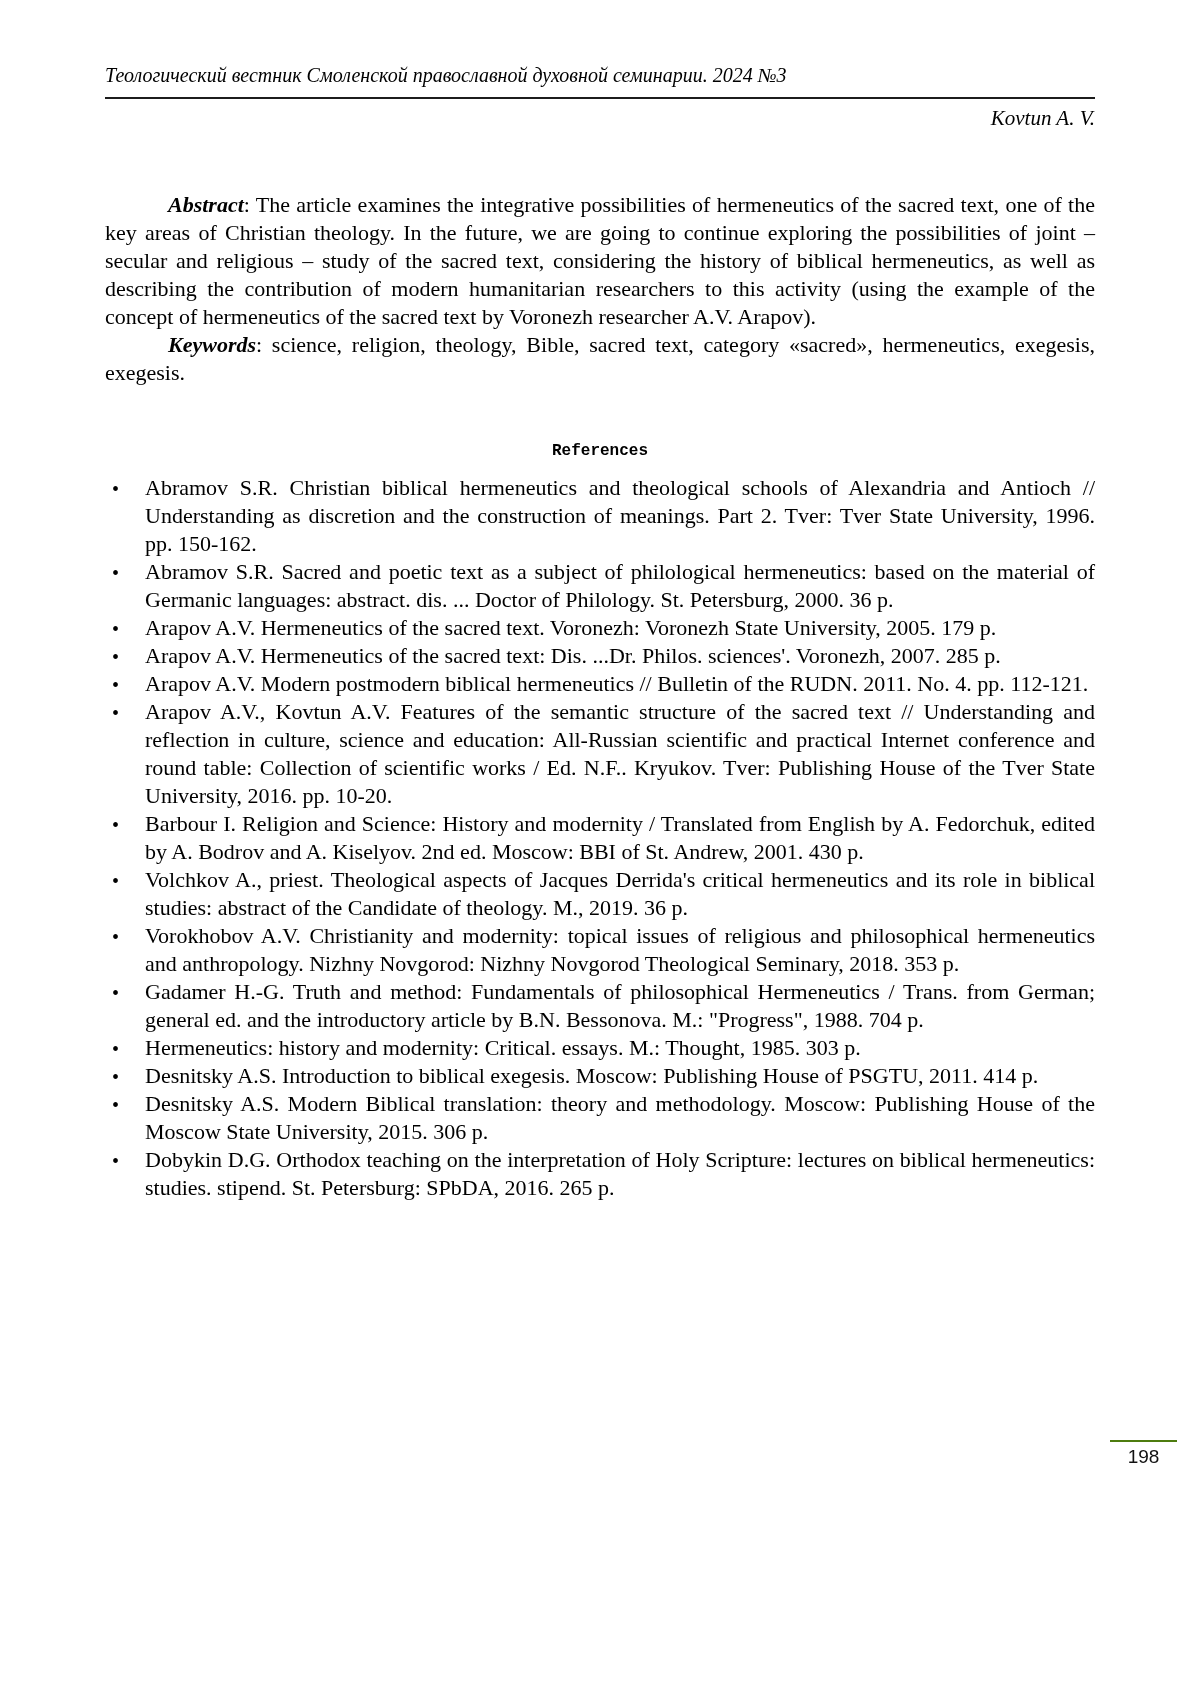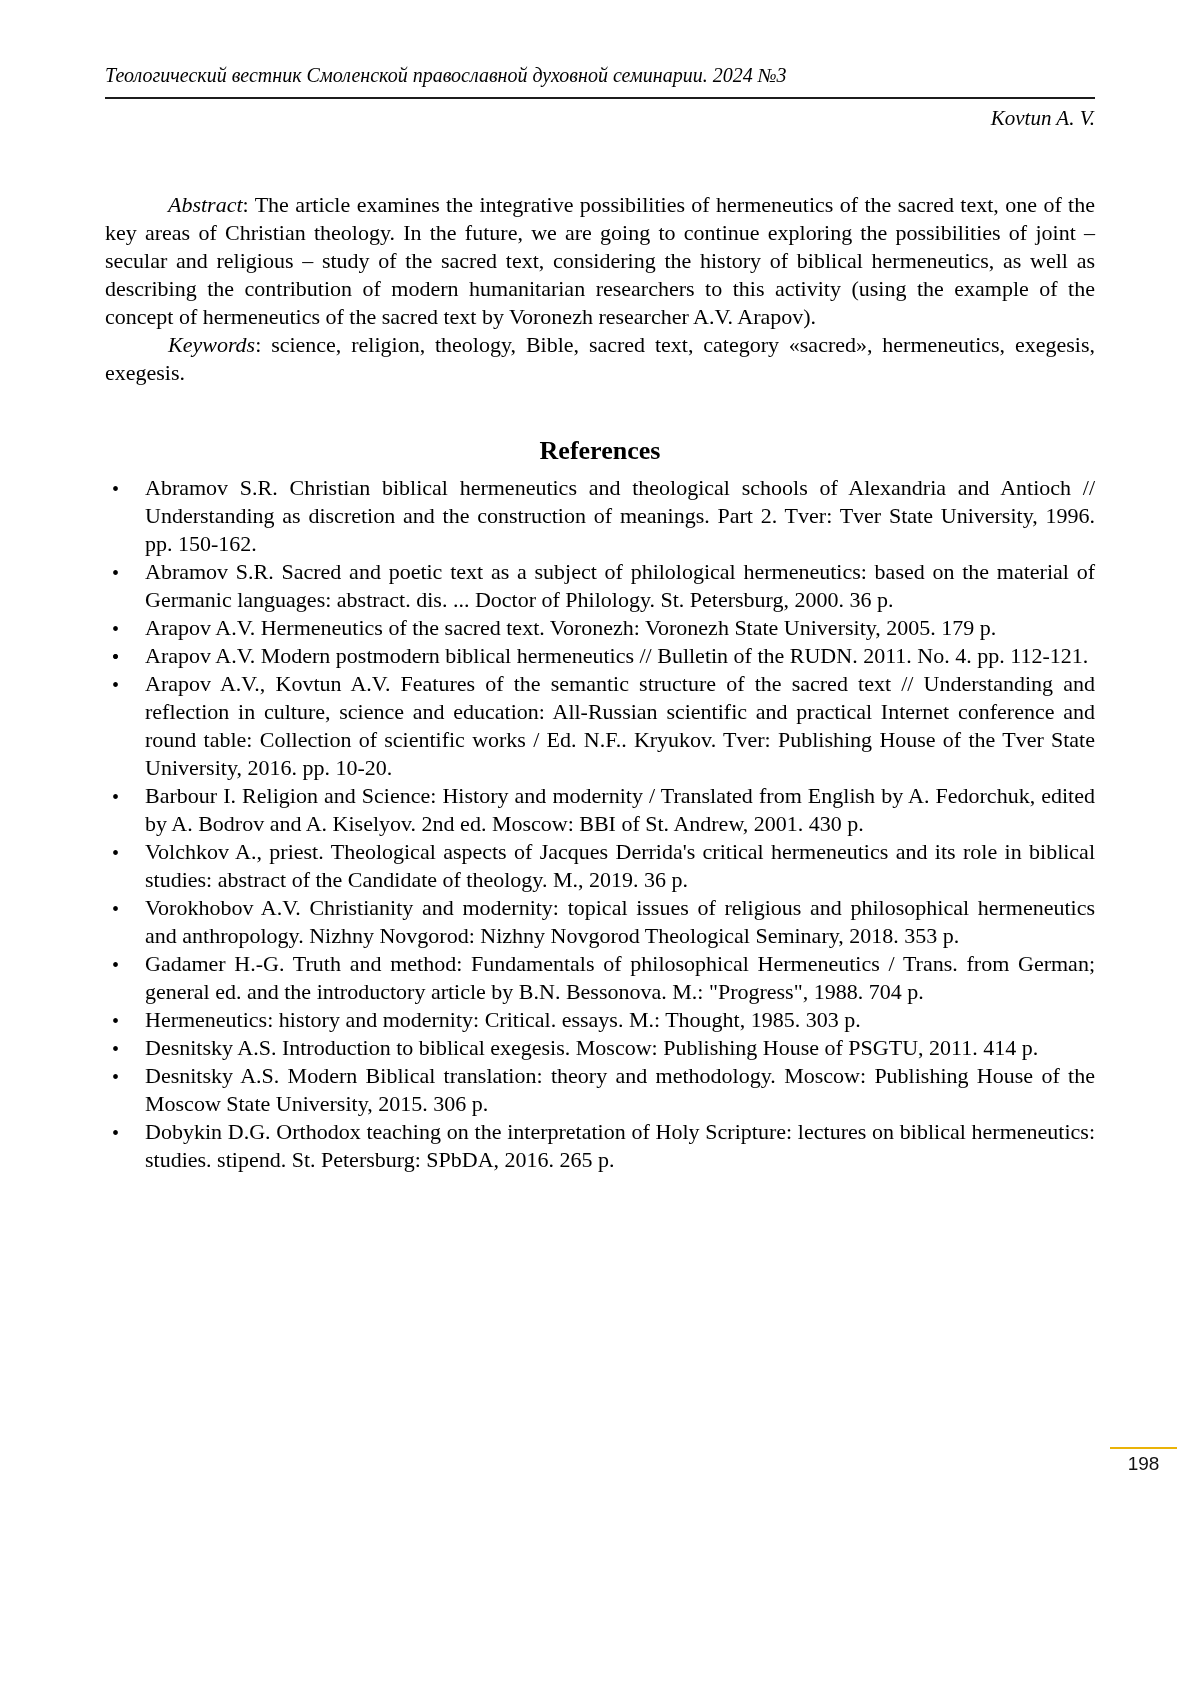--- a/index.html
+++ b/index.html
@@ -44,29 +44,30 @@
     margin: 0;
     font-size: 22px;
     line-height: 28px;
     text-align: justify;
     text-indent: 63px;
   }
   .abstract-para {
     margin-top: 60px;
   }
   .inline-label {
-    font-weight: normal;
+    font-weight: bold;
     font-style: italic;
   }
   .references-heading {
     margin: 50px 0 0 0;
     text-align: center;
-    font-size: 26px;
+    font-size: 16px;
     line-height: 28px;
     font-weight: bold;
+    font-family: Liberation Mono, monospace;
   }
   ul.references {
     list-style: none;
     margin: 9px 0 0 0;
     padding: 0;
   }
   ul.references li {
     position: relative;
     padding-left: 40px;
     font-size: 22px;
@@ -75,23 +76,23 @@
   }
   ul.references li .bullet {
     position: absolute;
     left: 7px;
     top: 1px;
     font-size: 20px;
   }
   .footer {
     position: absolute;
     right: 23px;
-    bottom: 38px;
+    bottom: 45px;
     width: 67px;
-    border-top: 2px solid #eab308;
+    border-top: 2px solid #4d7c0f;
     padding-top: 3px;
     text-align: center;
     font-family: "Liberation Sans", sans-serif;
     font-size: 19px;
     line-height: 24px;
     color: #111111;
   }
 </style>
 </head>
 <body>
@@ -106,21 +107,21 @@
   <p class="para abstract-para"><span class="inline-label">Abstract</span><span>: The article examines the integrative possibilities of hermeneutics of the sacred text, one of the key areas of Christian theology. In the future, we are going to continue exploring the possibilities of joint – secular and religious – study of the sacred text, considering the history of biblical hermeneutics, as well as describing the contribution of modern humanitarian researchers to this activity (using the example of the concept of hermeneutics of the sacred text by Voronezh researcher A.V. Arapov).</span></p>
 
   <p class="para"><span class="inline-label">Keywords</span><span>: science, religion, theology, Bible, sacred text, category «sacred», hermeneutics, exegesis, exegesis.</span></p>
 
   <h2 class="references-heading">References</h2>
 
   <ul class="references">
     <li><span class="bullet">•</span><span>Abramov S.R. Christian biblical hermeneutics and theological schools of Alexandria and Antioch // Understanding as discretion and the construction of meanings. Part 2. Tver: Tver State University, 1996. pp. 150-162.</span></li>
     <li><span class="bullet">•</span><span>Abramov S.R. Sacred and poetic text as a subject of philological hermeneutics: based on the material of Germanic languages: abstract. dis. ... Doctor of Philology. St. Petersburg, 2000. 36 p.</span></li>
     <li><span class="bullet">•</span><span>Arapov A.V. Hermeneutics of the sacred text. Voronezh: Voronezh State University, 2005. 179 p.</span></li>
-    <li><span class="bullet">•</span></li>
+    <li><span class="bullet">•</span><span>Arapov A.V. Hermeneutics of the sacred text: Dis. ...Dr. Philos. sciences'. Voronezh, 2007. 285 p.</span></li>
     <li><span class="bullet">•</span><span>Arapov A.V. Modern postmodern biblical hermeneutics // Bulletin of the RUDN. 2011. No. 4. pp. 112-121.</span></li>
     <li><span class="bullet">•</span><span>Arapov A.V., Kovtun A.V. Features of the semantic structure of the sacred text // Understanding and reflection in culture, science and education: All-Russian scientific and practical Internet conference and round table: Collection of scientific works / Ed. N.F.. Kryukov. Tver: Publishing House of the Tver State University, 2016. pp. 10-20.</span></li>
     <li><span class="bullet">•</span><span>Barbour I. Religion and Science: History and modernity / Translated from English by A. Fedorchuk, edited by A. Bodrov and A. Kiselyov. 2nd ed. Moscow: BBI of St. Andrew, 2001. 430 p.</span></li>
     <li><span class="bullet">•</span><span>Volchkov A., priest. Theological aspects of Jacques Derrida's critical hermeneutics and its role in biblical studies: abstract of the Candidate of theology. M., 2019. 36 p.</span></li>
     <li><span class="bullet">•</span><span>Vorokhobov A.V. Christianity and modernity: topical issues of religious and philosophical hermeneutics and anthropology. Nizhny Novgorod: Nizhny Novgorod Theological Seminary, 2018. 353 p.</span></li>
     <li><span class="bullet">•</span><span>Gadamer H.-G. Truth and method: Fundamentals of philosophical Hermeneutics / Trans. from German; general ed. and the introductory article by B.N. Bessonova. M.: "Progress", 1988. 704 p.</span></li>
     <li><span class="bullet">•</span><span>Hermeneutics: history and modernity: Critical. essays. M.: Thought, 1985. 303 p.</span></li>
     <li><span class="bullet">•</span><span>Desnitsky A.S. Introduction to biblical exegesis. Moscow: Publishing House of PSGTU, 2011. 414 p.</span></li>
     <li><span class="bullet">•</span><span>Desnitsky A.S. Modern Biblical translation: theory and methodology. Moscow: Publishing House of the Moscow State University, 2015. 306 p.</span></li>
     <li><span class="bullet">•</span><span>Dobykin D.G. Orthodox teaching on the interpretation of Holy Scripture: lectures on biblical hermeneutics: studies. stipend. St. Petersburg: SPbDA, 2016. 265 p.</span></li>

